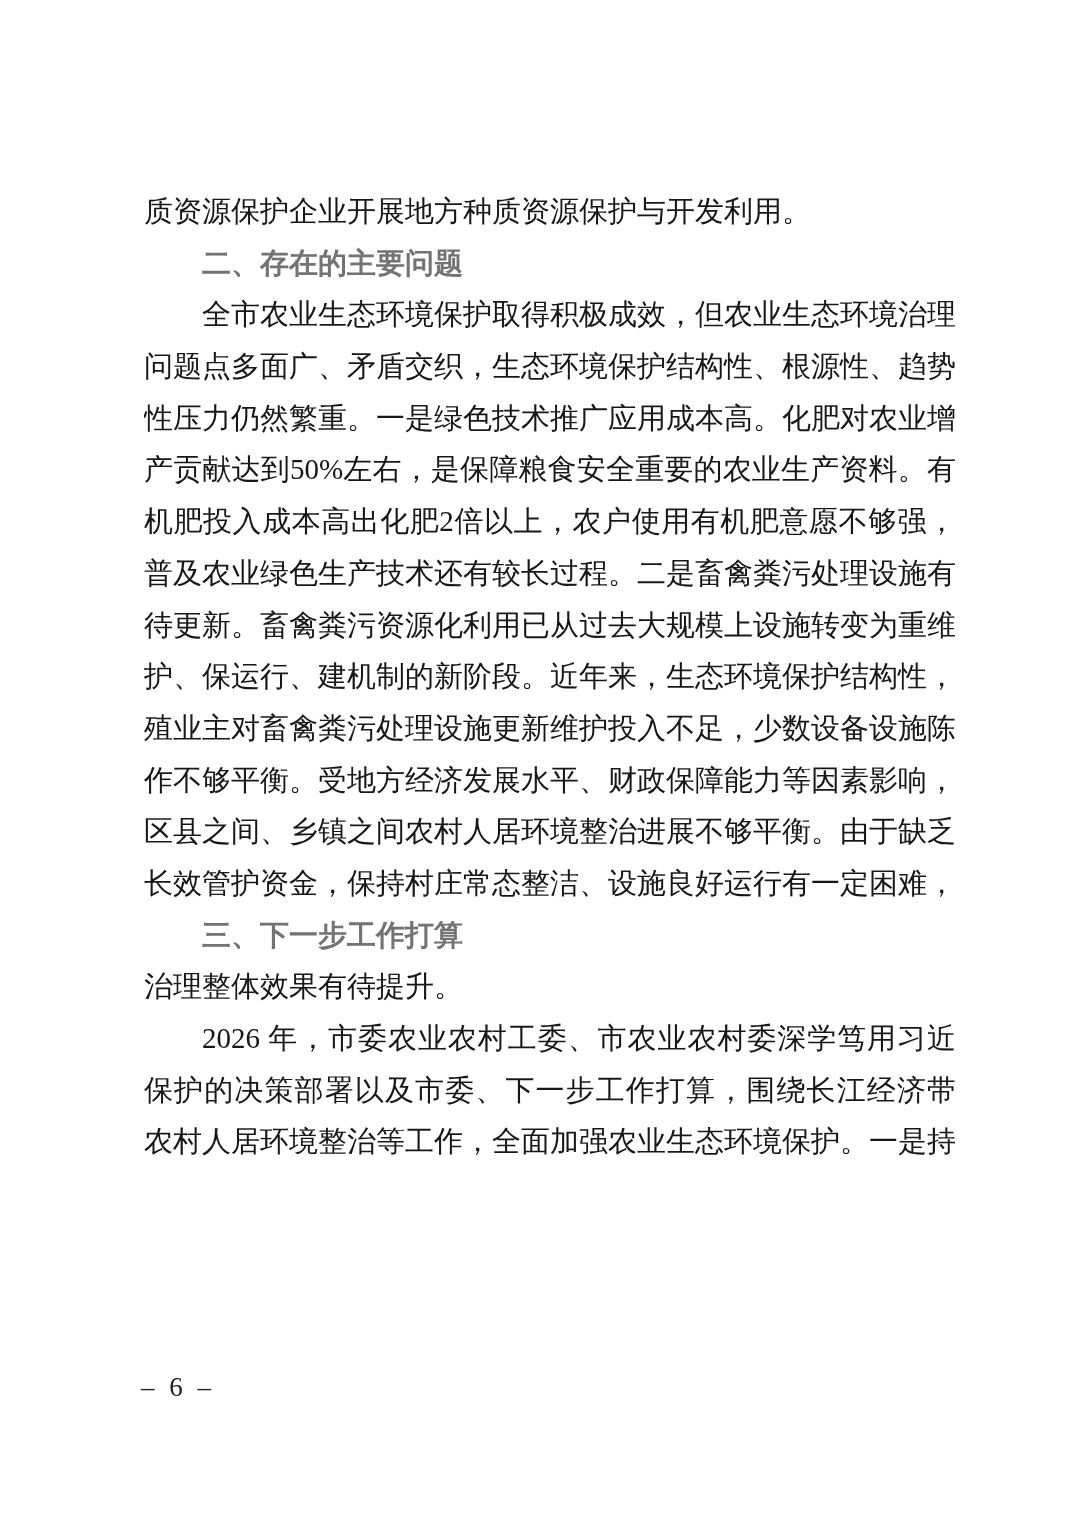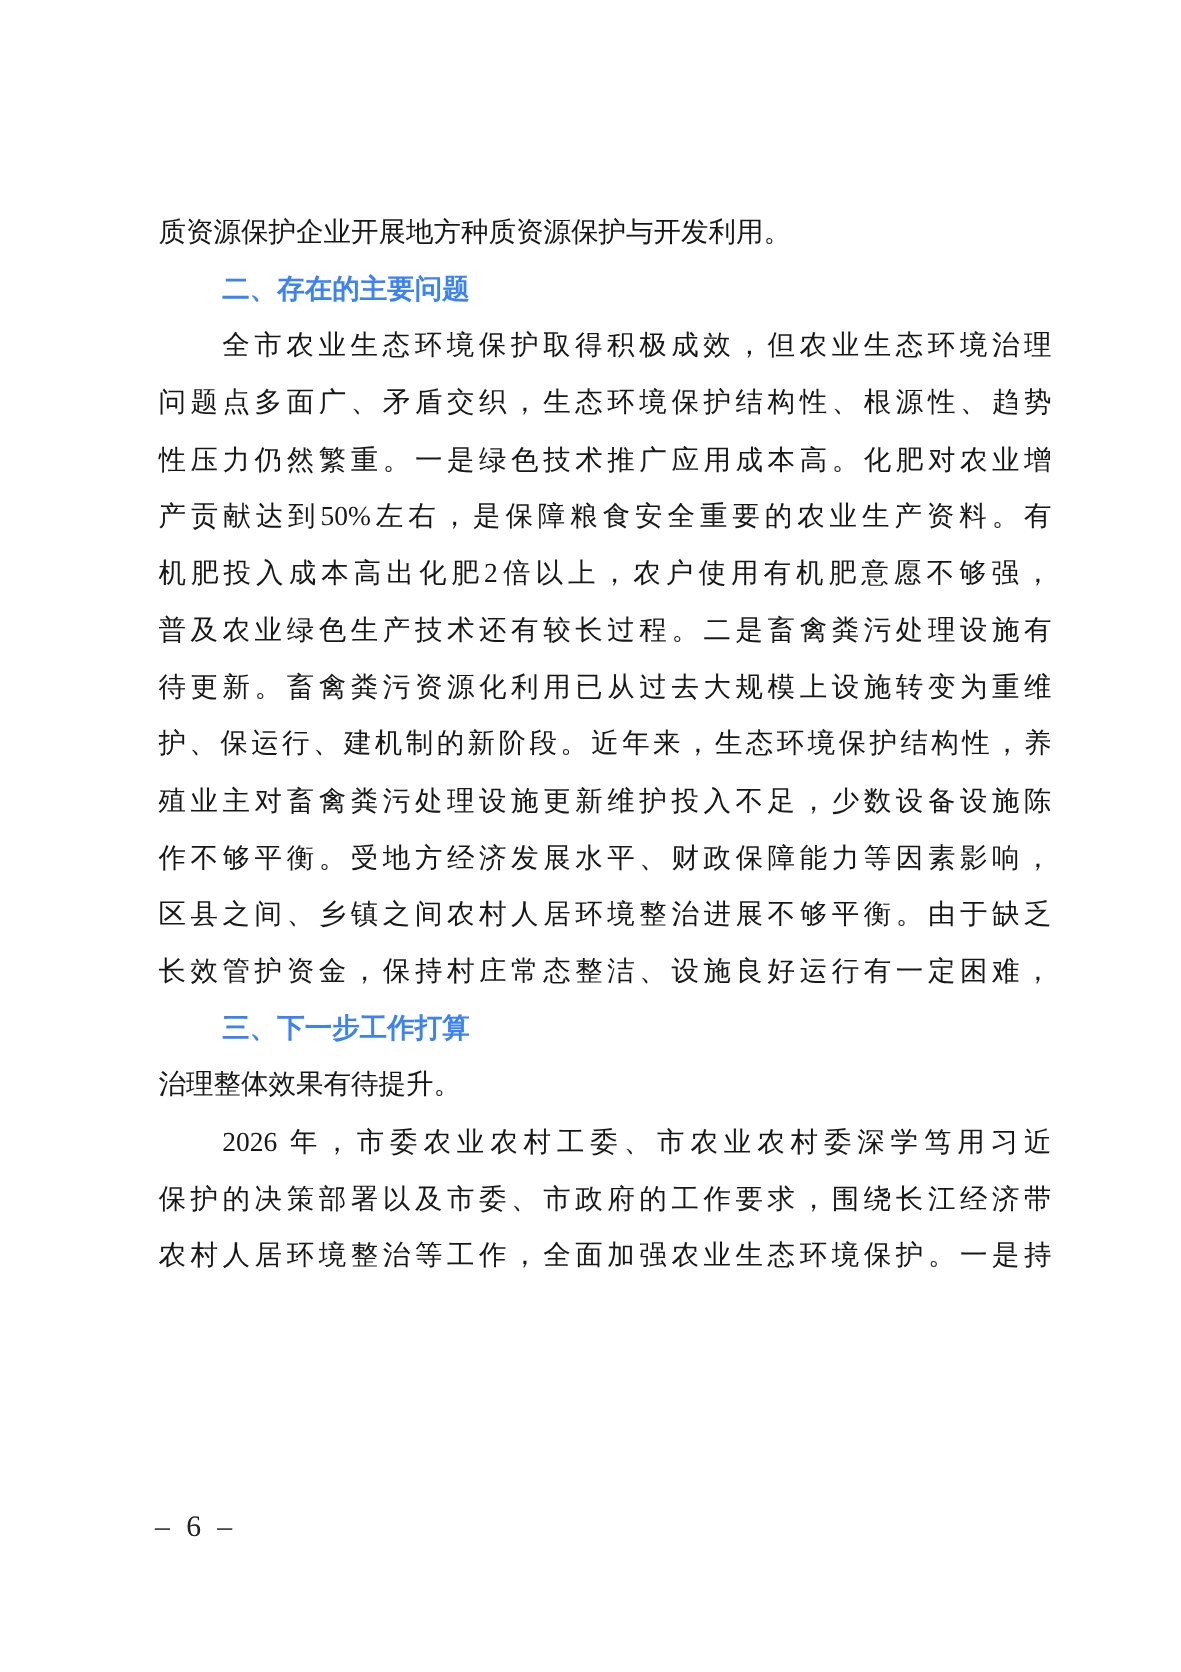--- a/index.html
+++ b/index.html
@@ -18,21 +18,21 @@
   .page {
     position: absolute;
     inset: 0;
     background: #ffffff;
   }
   .content {
     position: absolute;
     left: 144px;
     top: 186px;
     width: 812px;
-    font-size: 25px;
+    font-size: 29px;
     line-height: 51.7px;
   }
   .line {
     display: block;
     height: 51.7px;
     overflow: hidden;
   }
   .t-just {
     text-align: justify;
     text-align-last: justify;
@@ -40,21 +40,21 @@
   }
   .t-left {
     text-align: left;
   }
   .t-indent {
     text-indent: 58px;
   }
   .heading {
     font-family: "Liberation Sans", "DejaVu Sans", sans-serif;
     font-weight: 700;
-    color: #3b82f6;
+    color: #737373;
   }
   .page-number {
     position: absolute;
     left: 141px;
     top: 1372px;
     font-size: 27px;
     line-height: 30px;
     letter-spacing: 4px;
     color: #222222;
     font-family: "Liberation Serif", "DejaVu Serif", serif;
@@ -80,19 +80,19 @@
     <div class="line t-just">护、保运行、建机制的新阶段。近年来，生态环境保护结构性，养</div>
     <div class="line t-just">殖业主对畜禽粪污处理设施更新维护投入不足，少数设备设施陈</div>
     <div class="line t-just">作不够平衡。受地方经济发展水平、财政保障能力等因素影响，</div>
     <div class="line t-just">区县之间、乡镇之间农村人居环境整治进展不够平衡。由于缺乏</div>
     <div class="line t-just">长效管护资金，保持村庄常态整洁、设施良好运行有一定困难，</div>
     <div class="line heading t-indent">三、下一步工作打算</div>
 
     <div class="line t-left">治理整体效果有待提升。</div>
 
     <div class="line t-just t-indent">2026 年，市委农业农村工委、市农业农村委深学笃用习近</div>
-    <div class="line t-just">保护的决策部署以及市委、市政府的工作要求，围绕长江经济带</div>
+    <div class="line t-just">保护的决策部署以及市委、下一步工作打算，围绕长江经济带</div>
     <div class="line t-just">农村人居环境整治等工作，全面加强农业生态环境保护。一是持</div>
 
   </div>
 
   <div class="page-number">– 6 –</div>
 </div>
 
 </body></html>

